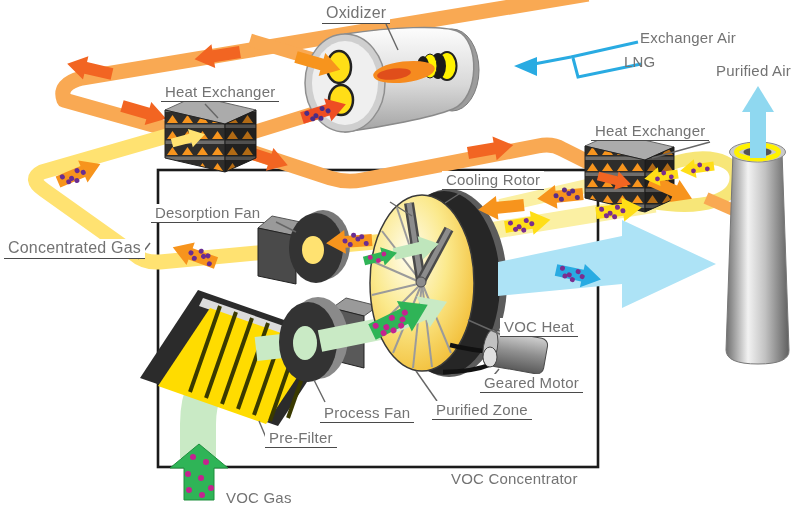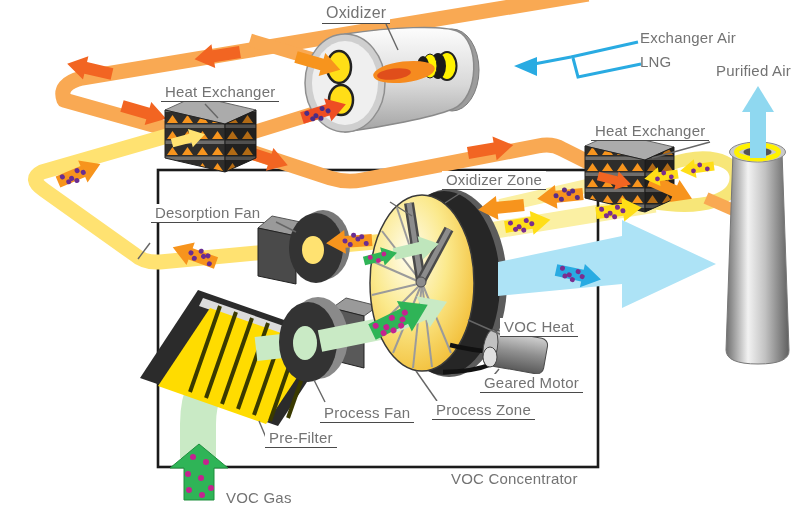--- a/index.html
+++ b/index.html
@@ -292,26 +292,27 @@
     <line x1="481" y1="391" x2="499" y2="369"></line>
     <line x1="437" y1="401" x2="416" y2="371"></line>
     <line x1="325" y1="402" x2="314" y2="380"></line>
     <line x1="270" y1="447" x2="259" y2="421"></line>
   </g>
 </svg>
 
 <div class="lbl u big" style="left:322px;top:4px">Oxidizer</div>
 <div class="lbl u" style="left:161px;top:83px">Heat Exchanger</div>
 <div class="lbl" style="left:640px;top:29px">Exchanger Air</div>
-<div class="lbl" style="left:640px;top:53px">LNG</div>
+<div class="lbl" style="left:624px;top:53px">LNG</div>
 <div class="lbl" style="left:716px;top:62px">Purified Air</div>
 <div class="lbl u" style="left:591px;top:122px">Heat Exchanger</div>
+<div class="lbl u big" style="left:4px;top:239px">Concentrated Gas</div>
 <div class="lbl u" style="left:151px;top:204px">Desorption Fan</div>
-<div class="lbl u" style="left:442px;top:171px">Oxidizer Zone</div>
+<div class="lbl u" style="left:442px;top:171px">Cooling Rotor</div>
 <div class="lbl u" style="left:500px;top:318px">VOC Heat</div>
 <div class="lbl u" style="left:480px;top:374px">Geared Motor</div>
-<div class="lbl u" style="left:432px;top:401px">Process Zone</div>
+<div class="lbl u" style="left:432px;top:401px">Purified Zone</div>
 <div class="lbl u" style="left:320px;top:404px">Process Fan</div>
 <div class="lbl u" style="left:265px;top:429px">Pre-Filter</div>
 <div class="lbl" style="left:226px;top:489px">VOC Gas</div>
 <div class="lbl" style="left:451px;top:470px">VOC Concentrator</div>
 
 </div>
 
 </body></html>

